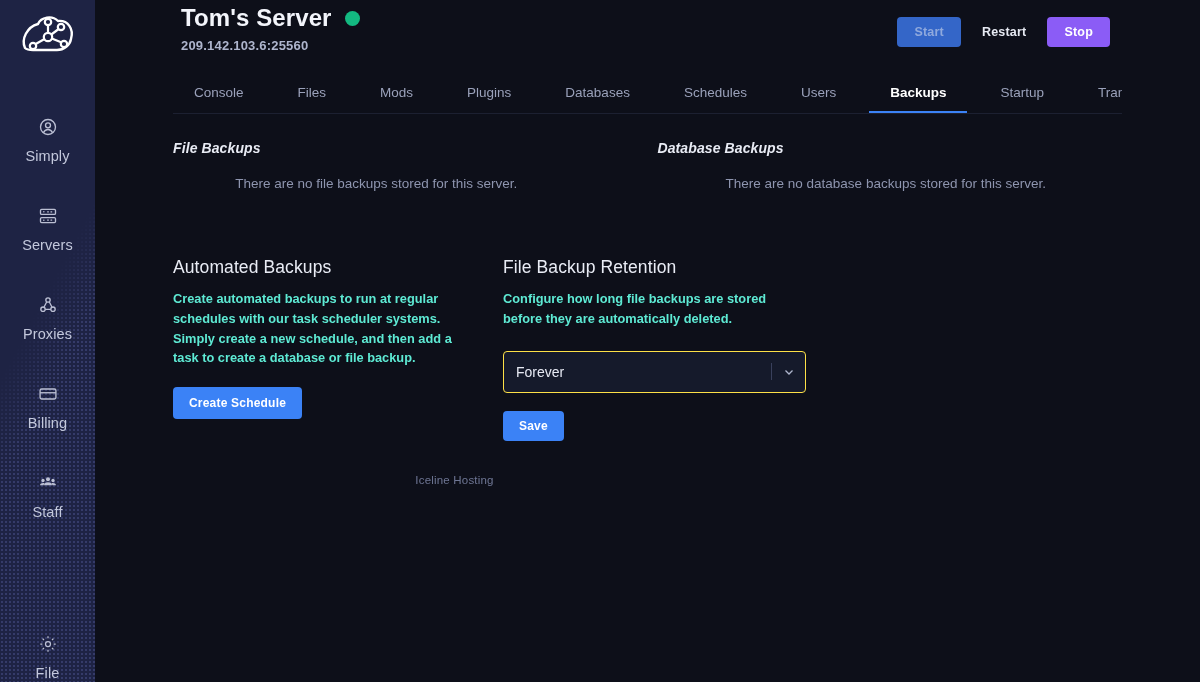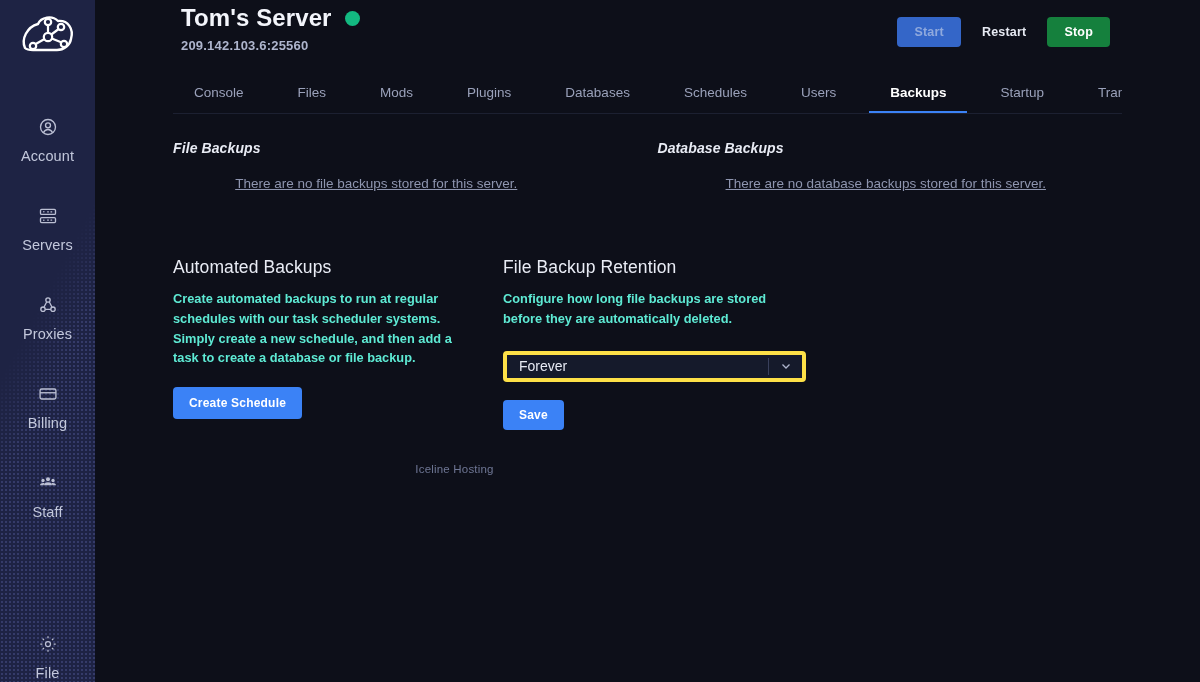--- a/index.html
+++ b/index.html
@@ -63,21 +63,21 @@
   }
   .power-actions { display:flex; align-items:center; gap:17px; padding-top:13px; }
   .btn {
     border:none; border-radius:4px; cursor:pointer;
     font-family:"Liberation Sans", sans-serif;
     font-size:12.5px; font-weight:bold; letter-spacing:.2px;
     padding:8px 17px;
   }
   .btn-start { background:#3466c8; color:#8fa9dd; }
   .btn-restart { background:transparent; color:#e6e9f2; padding:8px 4px; }
-  .btn-stop { background:#15803d; color:#ffffff; }
+  .btn-stop { background:#8b5cf6; color:#ffffff; }
 
   
   .tabs-wrap {
     margin:23px 78px 0 78px;
     border-bottom:1px solid #1c2031;
     position:relative;
   }
   .tabs { display:flex; align-items:flex-end; gap:12px; overflow:hidden; }
   .tab {
     padding:9px 21px 11px; font-size:13.5px; color:#9aa1ba;
@@ -88,41 +88,40 @@
 
   
   .content { padding:26px 78px 0 78px; }
   .backup-cols { display:flex; gap:0; }
   .backup-col { width:50%; padding-right:18px; }
   .backup-col:last-child { padding-left:10px; }
   .col-head { font-size:14px; font-weight:bold; color:#e8ebf4; letter-spacing:.1px;font-style:italic; }
   .col-empty {
     margin-top:20px; text-align:center; font-size:13.5px; color:#8e95af;
     padding-right:50px;
-    text-decoration:underline;
   }
   .backup-col:last-child .col-empty { padding-right:0; padding-left:10px; }
 
   .lower-cols { display:flex; margin-top:66px; }
   .lower-col-left { width:330px; }
   .lower-col-right { width:330px; margin-left:0; padding-left:0; }
   .sec-title { font-size:17.5px; color:#e9ecf5; letter-spacing:.1px; }
   .sec-desc {
     margin-top:11px; font-size:12.8px; font-weight:bold;
     color:#5eead4; line-height:1.55; max-width:305px;
   }
   .btn-blue {
     margin-top:19px; background:#3b82f6; color:#ffffff;
     border:none; border-radius:4px; cursor:pointer;
     font-family:"Liberation Sans", sans-serif;
     font-size:12px; font-weight:bold; padding:9px 16px; letter-spacing:.2px;
   }
   .select-box {
-    margin-top:22px; width:303px; height:31px;
-    background:#151a2b; border:4px solid #fde047; border-radius:4px;
+    margin-top:22px; width:303px; height:42px;
+    background:#151a2b; border:1px solid #fde047; border-radius:4px;
     display:flex; align-items:center; cursor:pointer;
   }
   .select-value { flex:1; padding:0 12px; font-size:14px; color:#e6e9f3; }
   .select-divider { width:1px; height:17px; background:#39405c; }
   .select-arrow {
     width:33px; display:flex; align-items:center; justify-content:center;
     color:#aeb5cd;
   }
   .btn-save { margin-top:18px; padding:8px 16px; }
 
@@ -157,21 +156,21 @@
     <nav class="nav-list">
 
       <div class="nav-item">
         <span class="ico">
           <svg width="20" height="20" viewBox="0 0 24 24" fill="none" stroke="currentColor" stroke-width="1.6">
             <circle cx="12" cy="12" r="9"></circle>
               <circle cx="12" cy="10" r="3"></circle>
             <path d="M6.5 19c1.2-2.6 3.2-4 5.5-4s4.3 1.4 5.5 4"></path>
           </svg>
         </span>
-        <span class="lbl">Account</span>
+        <span class="lbl">Simply</span>
       </div>
 
       <div class="nav-item">
         <span class="ico">
           <svg width="20" height="20" viewBox="0 0 24 24" fill="none" stroke="currentColor" stroke-width="1.6">
             <rect x="3" y="4" width="18" height="6" rx="1.4"></rect>
               <rect x="3" y="14" width="18" height="6" rx="1.4"></rect>
             <circle cx="7" cy="7" r=".9" fill="currentColor" stroke="none"></circle>
             <circle cx="7" cy="17" r=".9" fill="currentColor" stroke="none"></circle>
             <path d="M11 7h7M11 17h7" stroke-dasharray="2 2"></path>

